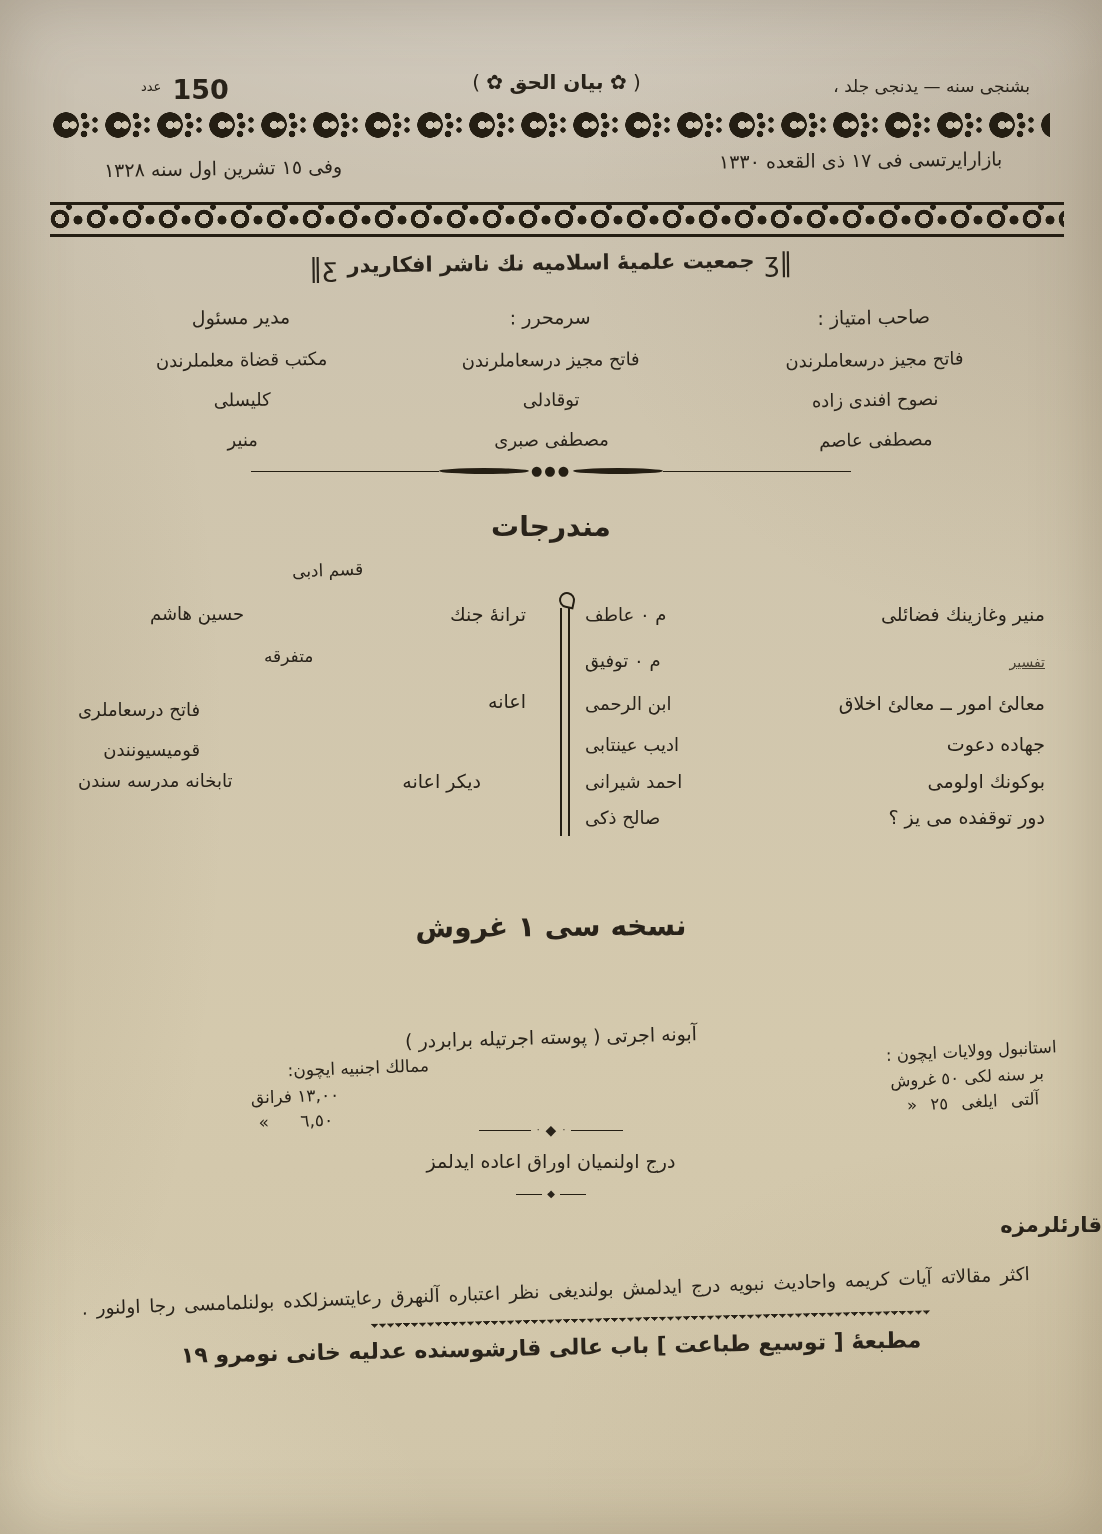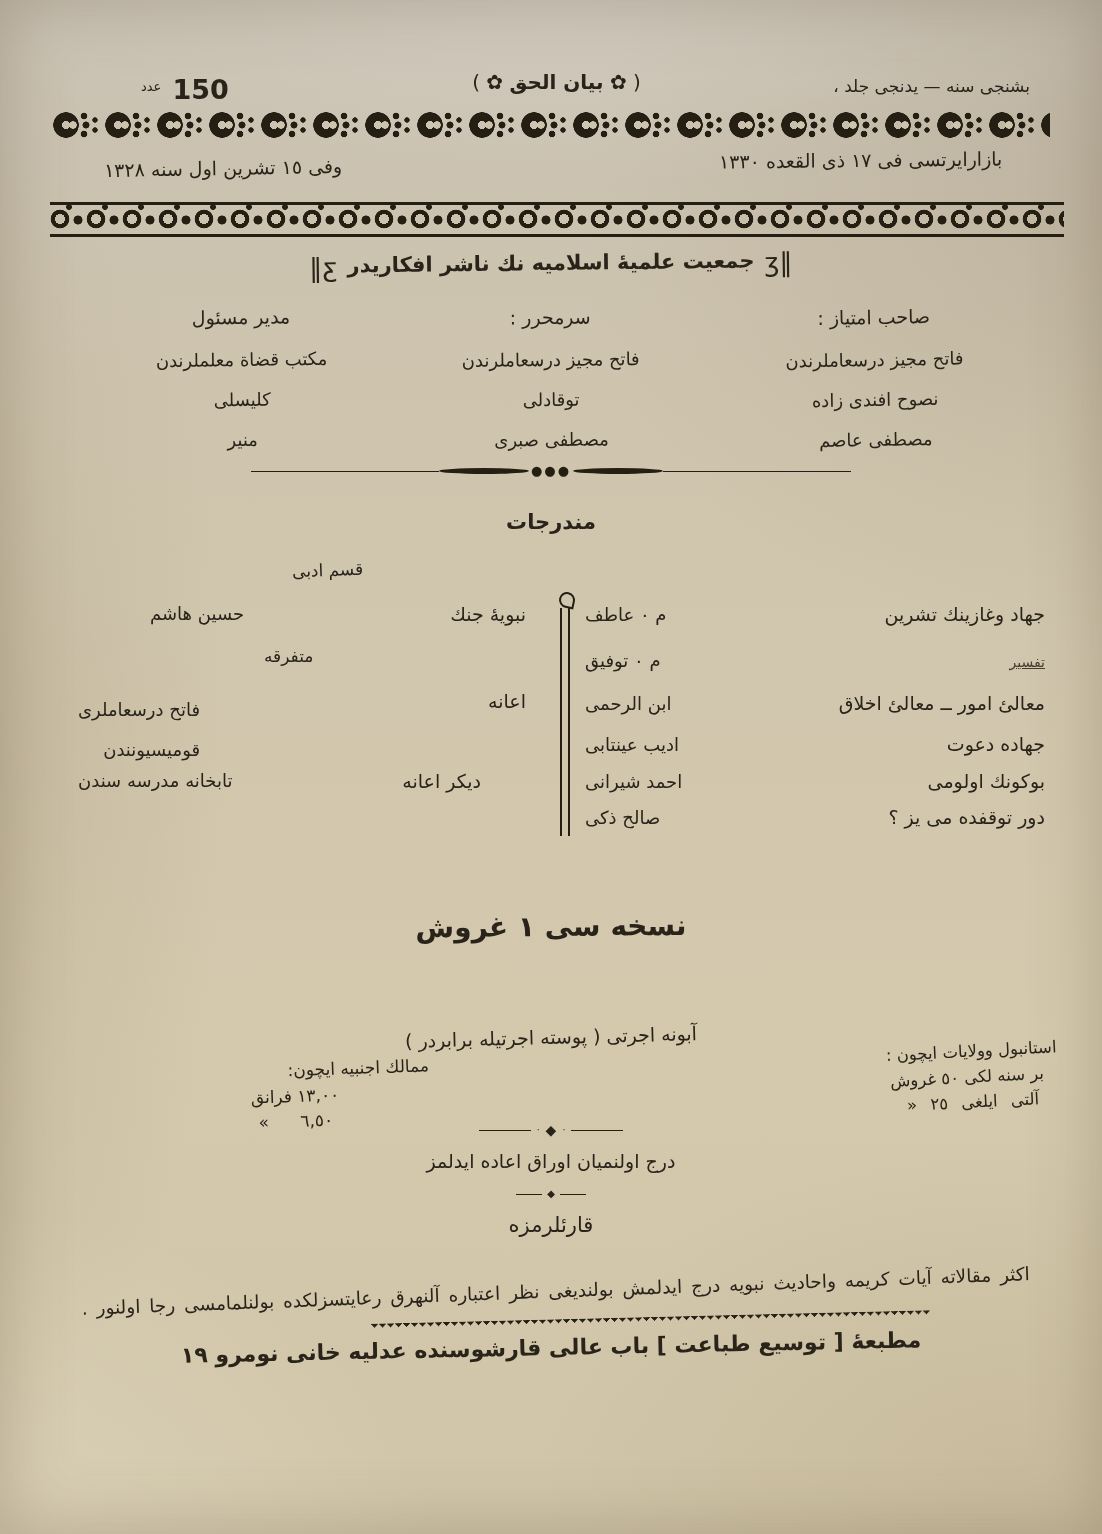--- a/index.html
+++ b/index.html
@@ -71,21 +71,21 @@
   .staff-col .l{font-size:18px;margin-bottom:22px;}
   .col-imtiyaz{right:62px;width:330px;transform:rotate(-1deg);}
   .col-editor{left:50%;width:310px;margin-left:-155px;transform:rotate(-.6deg);}
   .col-director{left:92px;width:300px;transform:rotate(-.8deg);}
 
   .rule-beads{top:468px;left:251px;width:600px;display:flex;align-items:center;gap:0;}
   .rule-beads .ln{flex:1;height:0;border-top:1.6px solid #241e13;}
   .rule-beads .lens{width:90px;height:6px;background:#241e13;border-radius:50%;}
   .rule-beads .beads{font-size:13px;letter-spacing:2px;line-height:6px;padding:0 2px;color:#241e13;}
 
-  .toc-heading{top:510px;font-size:21px;}
+  .toc-heading{top:510px;font-size:28px;}
   .toc-section{left:292px;top:560px;font-size:17px;transform:rotate(-2deg);}
   .toc-misc{left:264px;top:646px;font-size:17px;}
 
   .toc-vbar{left:560px;top:608px;height:228px;width:6px;
     border-left:2.2px solid #241e13;border-right:2.2px solid #241e13;}
   .toc-vbar::before{content:"";position:absolute;left:-3px;top:-16px;width:12px;height:12px;
     border:2px solid #241e13;border-radius:50% 50% 0 50%;transform:rotate(12deg);}
 
   .toc-row-r{left:585px;right:57px;display:flex;justify-content:space-between;align-items:baseline;direction:rtl;}
   .toc-row-l{left:78px;width:448px;display:flex;justify-content:space-between;align-items:flex-start;direction:rtl;}
@@ -107,21 +107,21 @@
 
   .orn-small{top:1124px;display:flex;justify-content:center;align-items:center;gap:6px;}
   .orn-small .ln{width:52px;border-top:1.8px solid #241e13;}
   .orn-small .dot{font-size:9px;line-height:10px;}
   .orn-small .dia{font-size:14px;line-height:12px;}
   .orn-tiny{top:1189px;display:flex;justify-content:center;align-items:center;gap:5px;}
   .orn-tiny .ln{width:26px;border-top:1.4px solid #241e13;}
   .orn-tiny .dia{font-size:10px;line-height:10px;}
 
   .no-return{top:1150px;font-size:19px;}
-  .readers-heading{top:1213px;font-size:21px;font-weight:normal;}
+  .readers-heading{top:1213px;font-size:21px;font-weight:bold;text-align:right;}
   .readers-note{top:1262px;left:50px;right:42px;font-size:18.5px;white-space:nowrap;
     word-spacing:3px;transform:rotate(-2.1deg);transform-origin:right top;text-align:center;}
 
   .zigzag{top:1317px;left:370px;width:560px;height:7px;
     background:
       linear-gradient(135deg,#241e13 25%,transparent 25%) -4px 0/8px 8px,
       linear-gradient(-135deg,#241e13 25%,transparent 25%) -4px 0/8px 8px;
     transform:rotate(-1.4deg);}
 
   .imprint{top:1335px;font-size:22px;font-weight:bold;transform:rotate(-1.2deg);}
@@ -175,21 +175,21 @@
     <div class="lens"></div>
     <div class="ln"></div>
   </div>
 
   <div class="abs ctr toc-heading b">مندرجات</div>
   <div class="abs toc-section">قسم ادبى</div>
   <div class="abs toc-vbar"></div>
   <div class="abs toc-misc">متفرقه</div>
 
   <div class="abs toc-row-r" style="top:603px">
-    <span class="t">جهاد وغازينك تشرين</span>
+    <span class="t">منير وغازينك فضائلى</span>
     <span class="a">م ٠ عاطف</span>
   </div>
   <div class="abs toc-row-r" style="top:650px">
     <span class="t t-small faded">تفسير</span>
     <span class="a">م ٠ توفيق</span>
   </div>
   <div class="abs toc-row-r" style="top:692px">
     <span class="t">معالئ امور ــ معالئ اخلاق</span>
     <span class="a">ابن الرحمى</span>
   </div>
@@ -200,21 +200,21 @@
   <div class="abs toc-row-r" style="top:770px">
     <span class="t">بوكونك اولومى</span>
     <span class="a">احمد شيرانى</span>
   </div>
   <div class="abs toc-row-r" style="top:806px">
     <span class="t">دور توقفده مى يز ؟</span>
     <span class="a">صالح ذكى</span>
   </div>
 
   <div class="abs toc-row-l" style="top:603px;padding-left:72px;width:376px">
-    <span class="t">نبويهٔ جنك</span>
+    <span class="t">ترانهٔ جنك</span>
     <span class="a">حسين هاشم</span>
   </div>
   <div class="abs toc-row-l" style="top:690px">
     <span class="t">اعانه</span>
     <span class="a a2">
       <span style="display:block">فاتح درسعاملرى</span>
       <span style="display:block">قوميسيونندن</span>
     </span>
   </div>
   <div class="abs toc-row-l" style="top:770px;padding-right:45px;width:403px">

